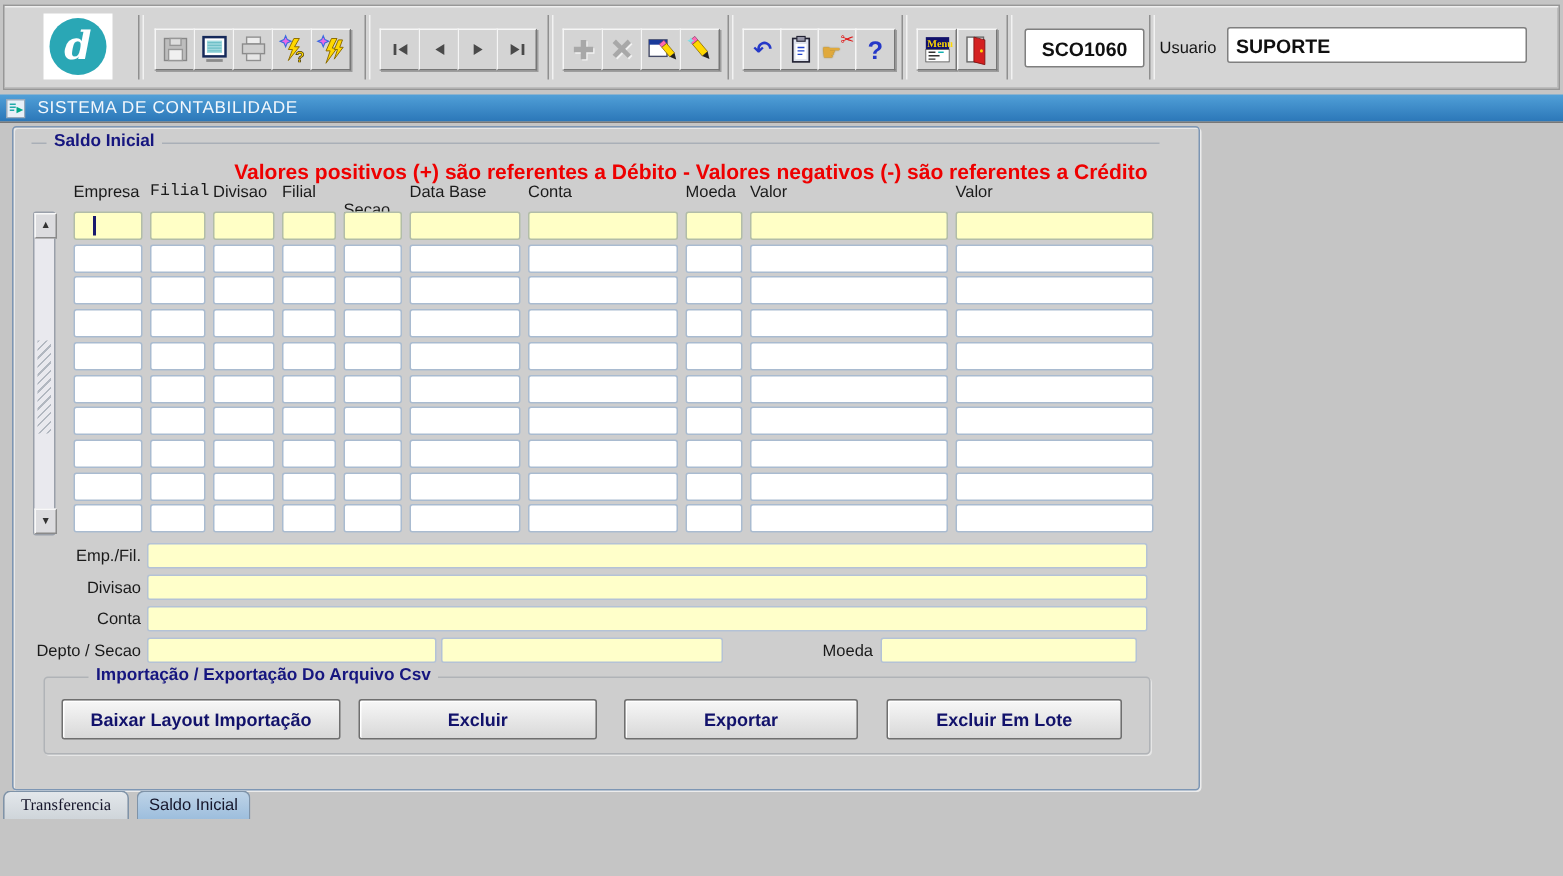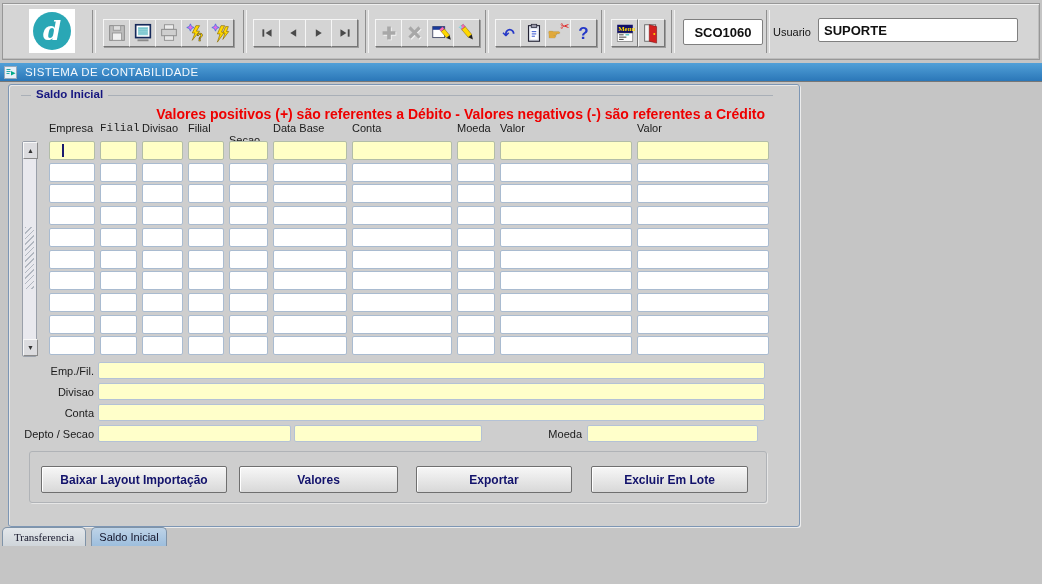--- a/index.html
+++ b/index.html
@@ -395,22 +395,23 @@
     <span class="fld-lbl" style="top:322px">Conta</span>
     <div class="fld" style="left:89px;top:319px;width:667px"></div>
 
     <span class="fld-lbl" style="top:343px">Depto / Secao</span>
     <div class="fld" style="left:89px;top:340px;width:193px"></div>
     <div class="fld" style="left:285px;top:340px;width:188px"></div>
     <span class="fld-lbl" style="left:493px;width:80px;top:343px">Moeda</span>
     <div class="fld" style="left:578px;top:340px;width:171px"></div>
 
     <div class="imp-box"></div>
+    <span class="imp-label">Importação / Exportação Do Arquivo Csv</span>
     <div class="btn" style="left:32px;width:186px">Baixar Layout Importação</div>
-    <div class="btn" style="left:230px;width:159px">Valores</div>
+    <div class="btn" style="left:230px;width:159px">Excluir</div>
     <div class="btn" style="left:582px;width:157px">Excluir Em Lote</div>
     <div class="btn" style="left:407px;width:156px">Exportar</div>
   </div>
 
   <div class="tab inactive" style="left:2px;width:84px">Transferencia</div>
   <div class="tab active" style="left:91px;width:76px">Saldo Inicial</div>
 
 </div>
 
 </body></html>

